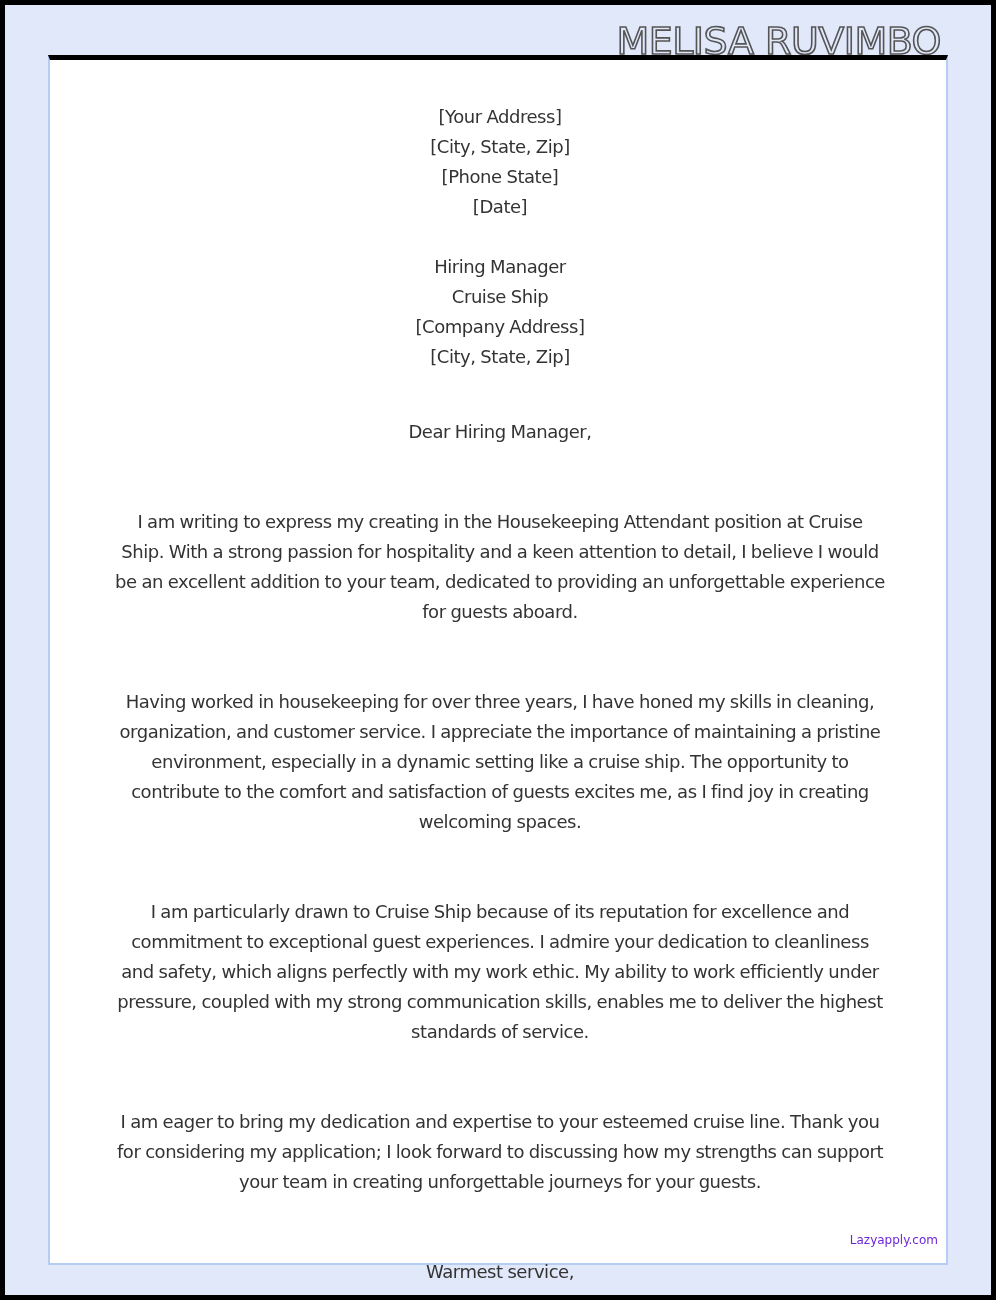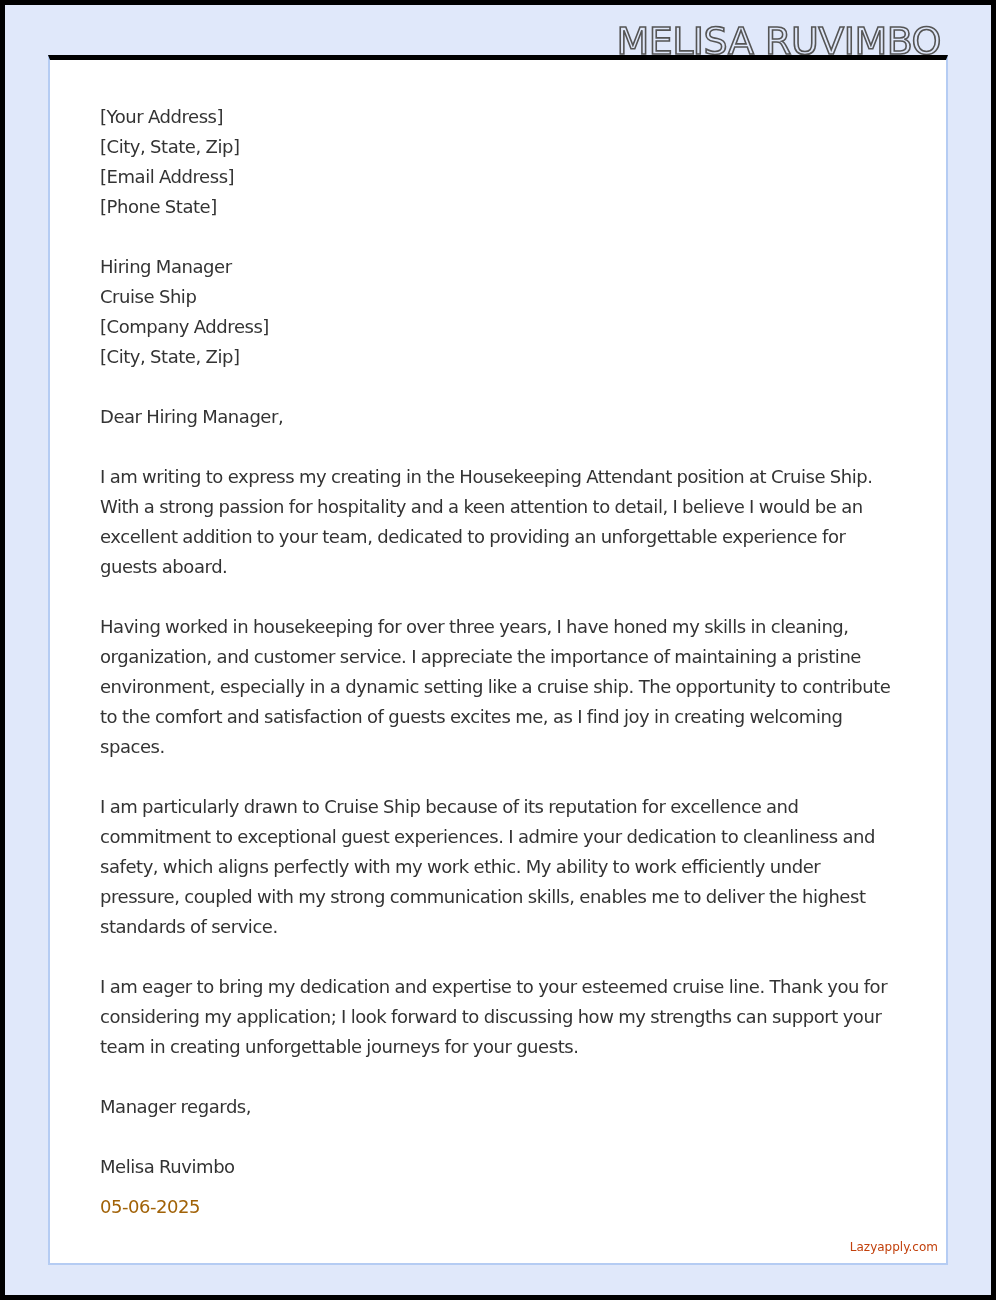--- a/index.html
+++ b/index.html
@@ -38,63 +38,64 @@
       position: absolute;
       left: 43px;
       top: 50px;
       width: 896px;
       height: 1203px;
       background: #fff;
       border-top: 5px solid #000;
       border-left: 2px solid #b5ccf3;
       border-right: 2px solid #b5ccf3;
       border-bottom: 2px solid #b5ccf3;
+      text-align: center;
     }
     .content {
       position: absolute;
       left: 50px;
       top: 42px;
       width: 800px;
       font-size: 18px;
       line-height: 30px;
       color: #333;
       letter-spacing: -0.45px;
       word-spacing: -0.5px;
     }
     .line { display: block; white-space: nowrap; }
     .gap { height: 30px; }
-    .para { margin: 0; }
+    .para { margin: 15px; }
     .date-sig {
       color: #a16207;
       margin-top: 10px;
       display: block;
     }
     .watermark {
       position: absolute;
       right: 8px;
-      bottom: 8px;
+      bottom: 15px;
       font-size: 12px;
       line-height: 16px;
-      color: #c2410c;
+      color: #6d28d9;
     }
   </style>
 </head>
 <body>
 
 <div class="frame">
   <div class="name-header">MELISA RUVIMBO</div>
 
   <div class="card">
     <div class="content">
 
       <div>
         <span class="line">[Your Address]</span>
         <span class="line">[City, State, Zip]</span>
-        <span class="line">[Email Address]</span>
         <span class="line">[Phone State]</span>
+        <span class="line">[Date]</span>
       </div>
 
       <div class="gap"></div>
 
       <div>
         <span class="line">Hiring Manager</span>
         <span class="line">Cruise Ship</span>
         <span class="line">[Company Address]</span>
         <span class="line">[City, State, Zip]</span>
       </div>
@@ -110,21 +111,21 @@
 
       <p class="para">Having worked in housekeeping for over three years, I have honed my skills in cleaning, organization, and customer service. I appreciate the importance of maintaining a pristine environment, especially in a dynamic setting like a cruise ship. The opportunity to contribute to the comfort and satisfaction of guests excites me, as I find joy in creating welcoming spaces.</p>
       <div class="gap"></div>
 
       <p class="para">I am particularly drawn to Cruise Ship because of its reputation for excellence and commitment to exceptional guest experiences. I admire your dedication to cleanliness and safety, which aligns perfectly with my work ethic. My ability to work efficiently under pressure, coupled with my strong communication skills, enables me to deliver the highest standards of service.</p>
       <div class="gap"></div>
 
       <p class="para">I am eager to bring my dedication and expertise to your esteemed cruise line. Thank you for considering my application; I look forward to discussing how my strengths can support your team in creating unforgettable journeys for your guests.</p>
       <div class="gap"></div>
 
-      <p class="para">Manager regards,</p>
+      <p class="para">Warmest service,</p>
       <div class="gap"></div>
 
       <p class="para">Melisa Ruvimbo</p>
       <span class="date-sig">05-06-2025</span>
     </div>
 
     <div class="watermark">Lazyapply.com</div>
   </div>
 </div>
 

